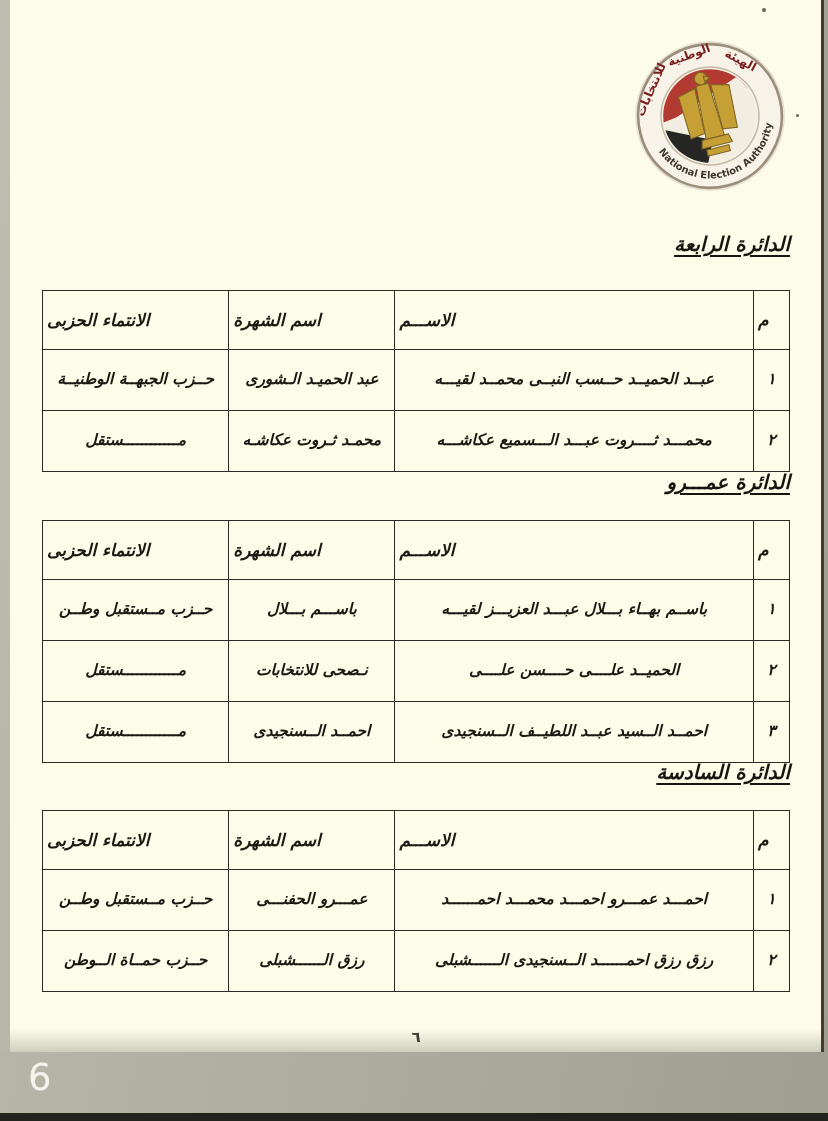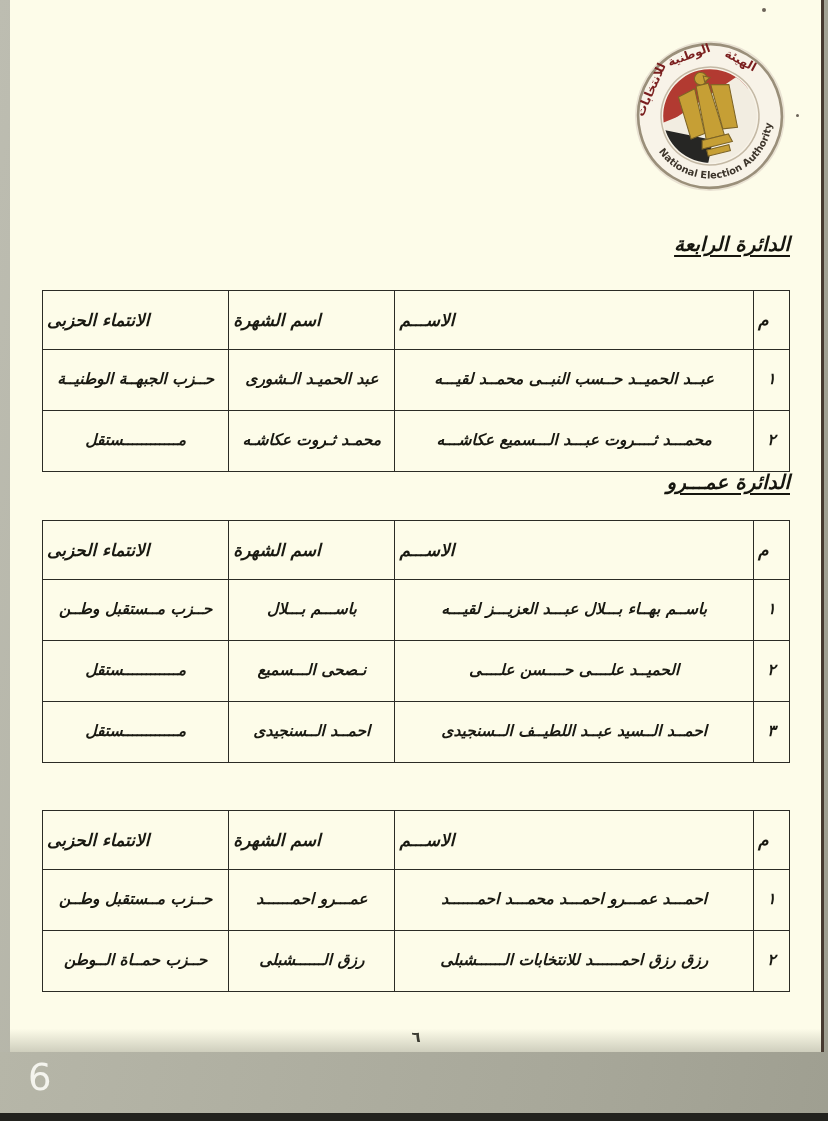--- a/index.html
+++ b/index.html
@@ -146,59 +146,62 @@
         <tbody>
           <tr>
             <td class="num">١</td>
             <td>باســم بهــاء بـــلال عبـــد العزيـــز لقيـــه</td>
             <td>باســـم بـــلال</td>
             <td>حــزب مــستقبل وطــن</td>
           </tr>
           <tr>
             <td class="num">٢</td>
             <td>الحميــد علــــى حــــسن علــــى</td>
-            <td>نـصحى الـــسميع</td>
+            <td>نـصحى للانتخابات</td>
             <td>مــــــــــــستقل</td>
           </tr>
           <tr>
             <td class="num">٣</td>
             <td>احمــد الــسيد عبــد اللطيــف الــسنجيدى</td>
             <td>احمــد الــسنجيدى</td>
             <td>مــــــــــــستقل</td>
           </tr>
         </tbody>
       </table>
     </div>
 
+    <div class="district-title" style="top:760px;">
+      <span>الدائرة السادسة</span>
+    </div>
     <div class="tbl-wrap" style="top:810px;">
       <table class="candidates">
         <colgroup>
             <col style="width:36px">
             <col style="width:358px">
             <col style="width:166px">
             <col style="width:186px">
           </colgroup>
         <thead>
           <tr>
             <th>م</th>
             <th>الاســـم</th>
             <th>اسم الشهرة</th>
             <th>الانتماء الحزبى</th>
           </tr>
         </thead>
         <tbody>
           <tr>
             <td class="num">١</td>
             <td>احمـــد عمـــرو احمـــد محمـــد احمــــــد</td>
-            <td>عمـــرو احمــــــد</td>
+            <td>عمـــرو الحفنـــى</td>
             <td>حــزب مــستقبل وطــن</td>
           </tr>
           <tr>
             <td class="num">٢</td>
-            <td>رزق رزق احمــــــد للانتخابات الــــــشبلى</td>
+            <td>رزق رزق احمــــــد الــسنجيدى الــــــشبلى</td>
             <td>رزق الــــــشبلى</td>
             <td>حــزب حمــاة الــوطن</td>
           </tr>
         </tbody>
       </table>
     </div>
 
     <div class="arabic-pagenum">٦</div>
   </div>
 

